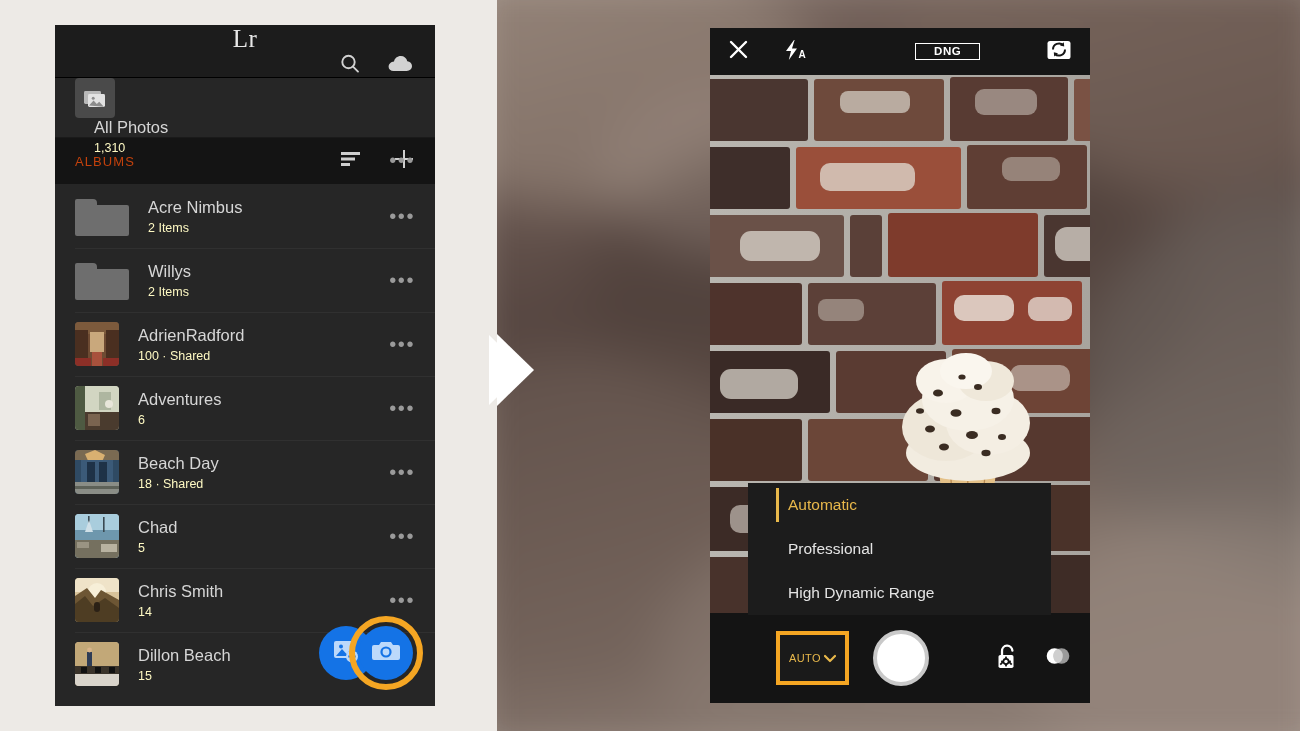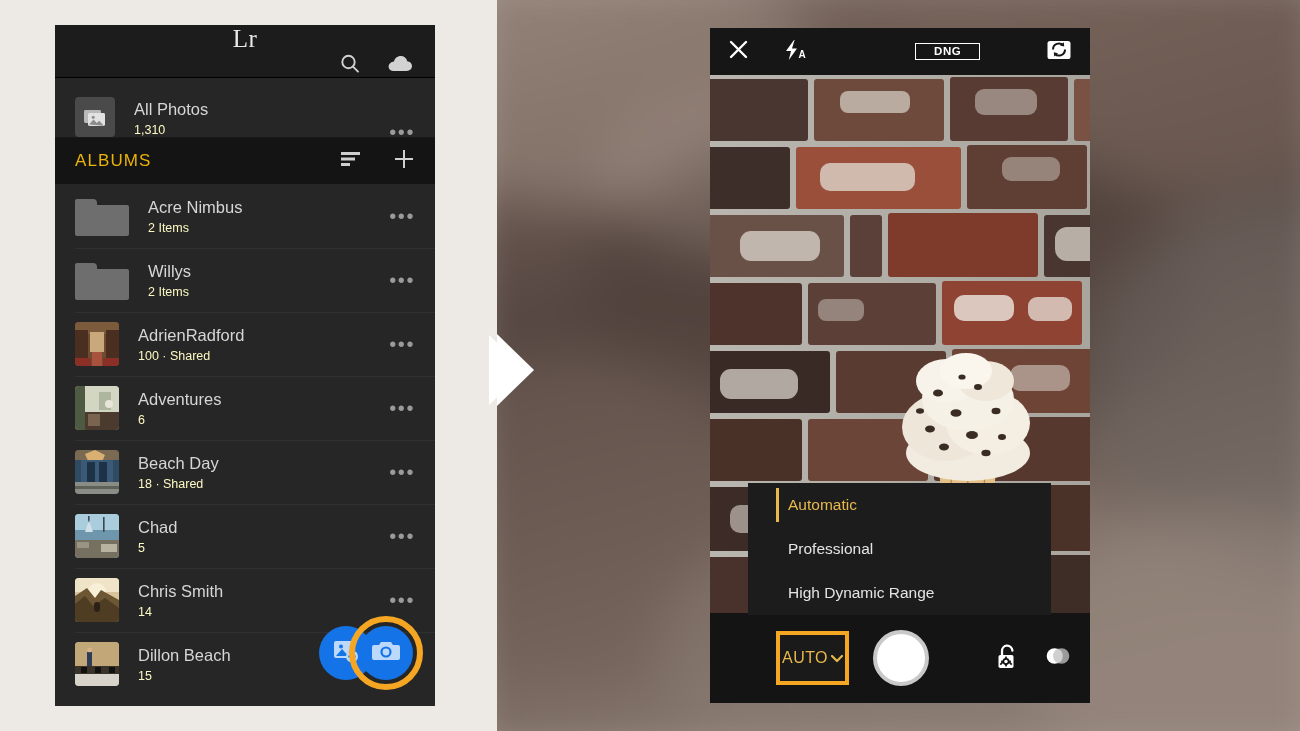--- a/index.html
+++ b/index.html
@@ -27,42 +27,43 @@
     flex-direction: column;
   }
   .lr-logo {
     color: #e8e8e8; font-size: 25px; letter-spacing: .5px;
     font-family: "Liberation Serif", serif; font-weight: 400;
   }
   .lr-header-actions { margin-left: auto; display: flex; align-items: center; gap: 26px; }
 
   .allphotos-row {
     position: relative; height: 60px;
-    display: flex; align-items: flex-end; padding: 0 20px;
+    display: flex; align-items: flex-start; padding: 0 20px;
     background: #262626;
     border-bottom: 1px solid #1a1a1a;
+    flex-direction: column;
   }
   .ap-thumb {
     width: 40px; height: 40px; border-radius: 4px; background: #4a4a4a;
     display: flex; align-items: center; justify-content: center; flex: 0 0 auto;
   }
   .row-text { margin-left: 19px; display: flex; flex-direction: column; gap: 4px; }
   .row-title { color: #d6d6d6; font-size: 16.5px; line-height: 19px; }
   .row-sub { color: #fef9c3; font-size: 12.5px; line-height: 14px; }
   .dots {
     margin-left: auto; color: #9a9a9a; font-size: 20px;
     letter-spacing: 1.6px; line-height: 10px; user-select: none;
   }
 
   .albums-header {
     height: 46px; background: #141414;
     display: flex; align-items: center; padding: 0 20px;
   }
   .albums-label {
-    color: #eab308; font-size: 17px; letter-spacing: 1.1px;
+    color: #c2410c; font-size: 13px; letter-spacing: 1.1px;
   }
   .albums-actions { margin-left: auto; display: flex; align-items: center; gap: 30px; }
 
   .album-list { background: #262626; }
   .album-row {
     position: relative; height: 64px;
     display: flex; align-items: center; padding: 0 20px;
   }
   .album-row + .album-row::before {
     content:""; position: absolute; left: 20px; right: 0; top: 0;
@@ -148,21 +149,21 @@
     background: #141414;
     display:flex; align-items:center;
   }
 
   .auto-box {
     position:absolute; left: 66px; top: 18px;
     width: 73px; height: 54px;
     background: #1a1a1a; border: 4px solid #f5a623;
     display:flex; align-items:center; justify-content:center; gap: 3px;
   }
-  .auto-text { color: #e8b84b; font-size: 16px; letter-spacing: .4px; }
+  .auto-text { color: #e8b84b; font-size: 11px; letter-spacing: .4px; }
   .shutter {
     position:absolute; left: 163px; top: 17px;
     width: 56px; height: 56px; border-radius: 50%;
     background: #ffffff; border: 4px solid #c9c9c9;
   }
   .cam-icon-unlock { position:absolute; left: 286px; top: 30px; }
   .cam-icon-tone { position:absolute; left: 335px; top: 31px; }
 
   
   .mode-menu {

